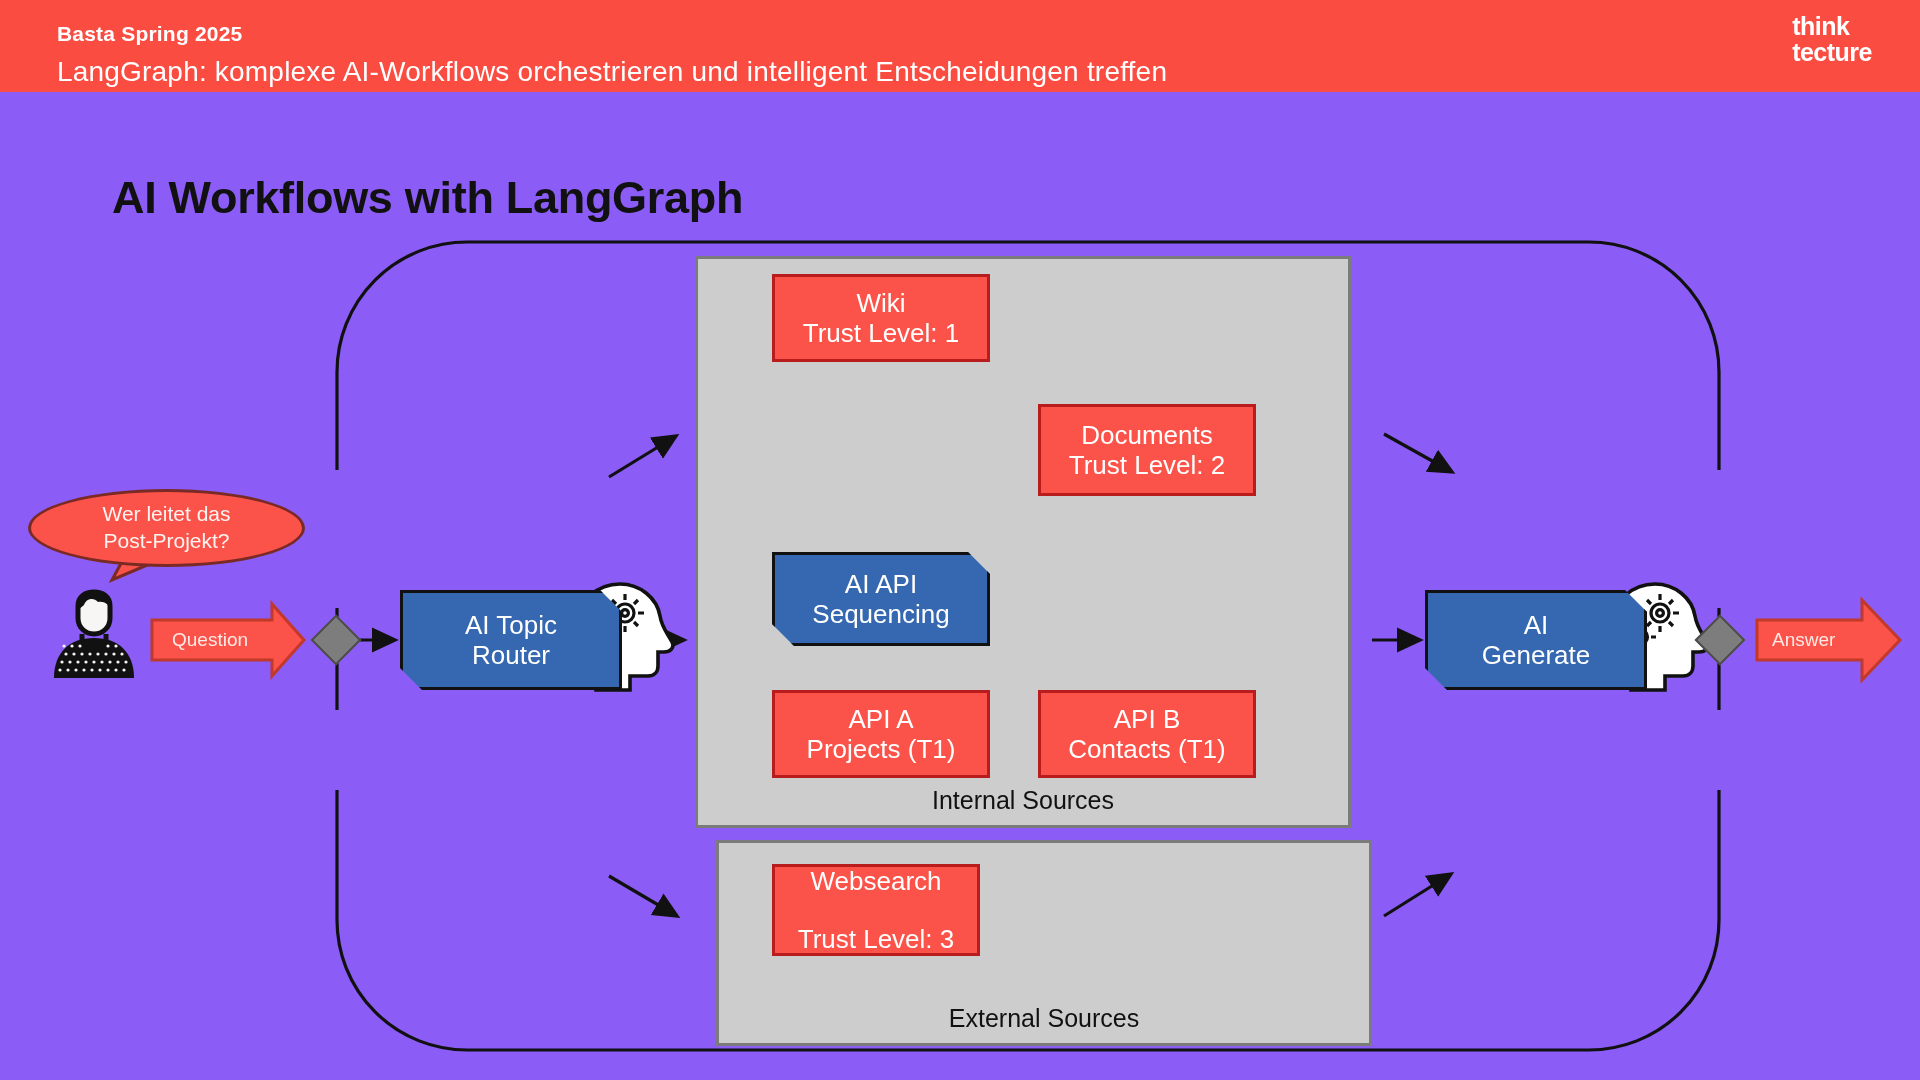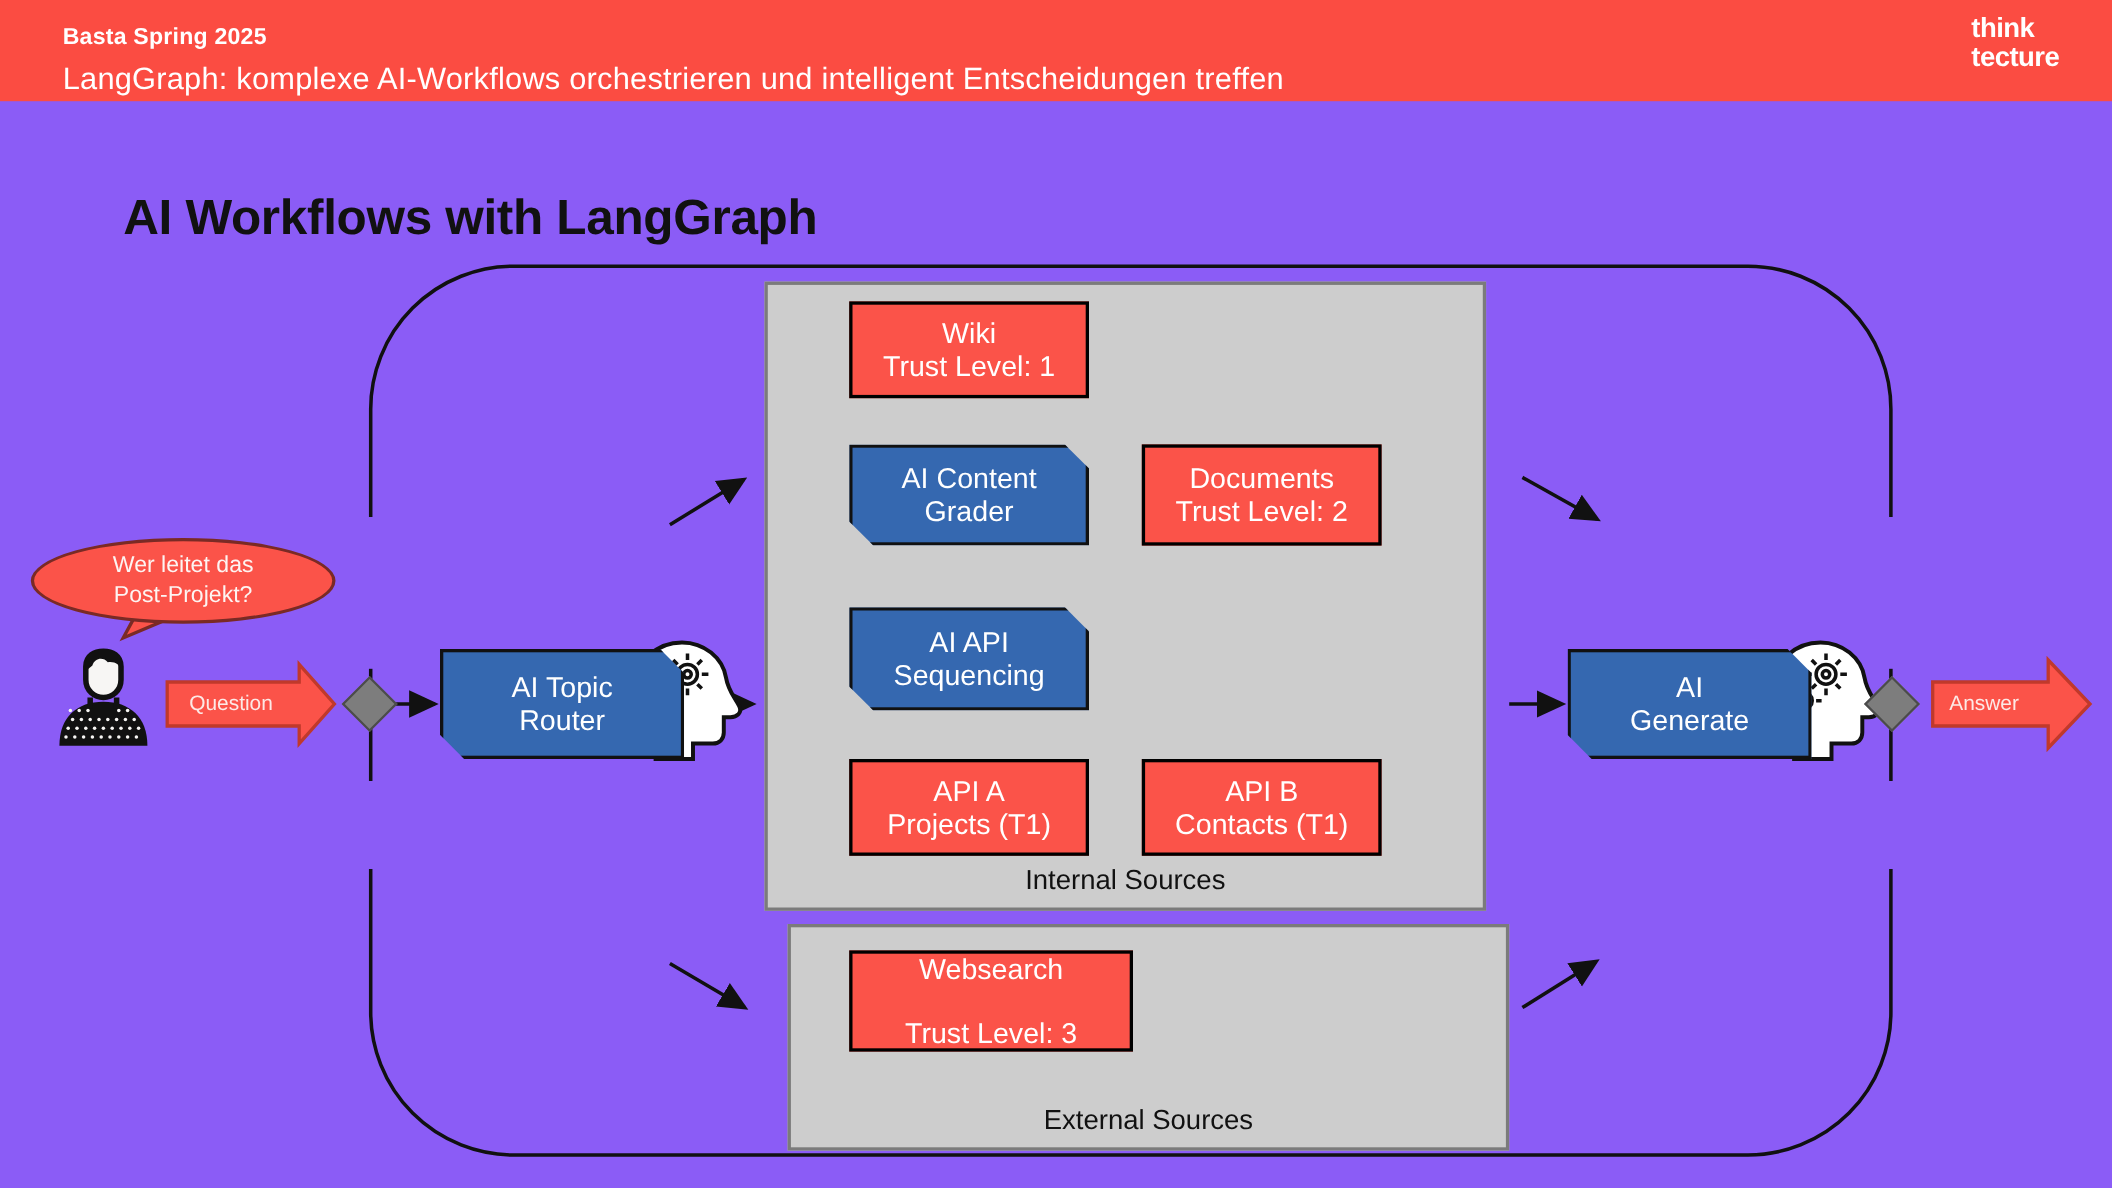--- a/index.html
+++ b/index.html
@@ -41,21 +41,21 @@
   svg.canvas { position: absolute; left: 0; top: 0; width: 1920px; height: 1080px; overflow: visible; }
 
   
   .node {
     position: absolute;
     display: flex; flex-direction: column; align-items: center; justify-content: center;
     color: #ffffff; text-align: center; line-height: 1.16;
     font-size: 26px; font-weight: 400;
   }
   .node .ln { display: block; white-space: nowrap; }
-  .box-red  { background: #fb5349; border: 3px solid #000000; }
+  .box-red  { background: #fb5349; border: 3px solid #b91c1c; }
   .box-blue { background: #3568b0; border: 3px solid #111;
               clip-path: polygon(0 0, calc(100% - 22px) 0, 100% 22px, 100% 100%, 22px 100%, 0 calc(100% - 22px)); }
 
   
   .panel {
     position: absolute; background: #cdcdcd; border: 3px solid #7b7b7b;
   }
   .panel-label {
     position: absolute; width: 100%; text-align: center; bottom: 10px;
     font-size: 25px; color: #111; font-weight: 400;
@@ -289,24 +289,20 @@
   <div class="node box-blue" style="left:400px; top:590px; width:222px; height:100px;">
     <span class="ln">AI Topic</span>
     <span class="ln">Router</span>
   </div>
 
   <div class="node box-red" style="left:772px; top:274px; width:218px; height:88px;">
     <span class="ln">Wiki</span>
     <span class="ln">Trust Level: 1</span>
   </div>
 
-  <div class="node box-blue" style="left:772px; top:404px; width:218px; height:92px;">
-    <span class="ln">AI Content</span>
-    <span class="ln">Grader</span>
-  </div>
 
   <div class="node box-red" style="left:1038px; top:404px; width:218px; height:92px;">
     <span class="ln">Documents</span>
     <span class="ln">Trust Level: 2</span>
   </div>
 
   <div class="node box-blue" style="left:772px; top:552px; width:218px; height:94px;">
     <span class="ln">AI API</span>
     <span class="ln">Sequencing</span>
   </div>
@@ -314,21 +310,21 @@
   <div class="node box-red" style="left:772px; top:690px; width:218px; height:88px;">
     <span class="ln">API A</span>
     <span class="ln">Projects (T1)</span>
   </div>
 
   <div class="node box-red" style="left:1038px; top:690px; width:218px; height:88px;">
     <span class="ln">API B</span>
     <span class="ln">Contacts (T1)</span>
   </div>
 
-  <div class="node box-red" style="left:772px; top:864px; width:258px; height:92px;gap:28px;">
+  <div class="node box-red" style="left:772px; top:864px; width:208px; height:92px;gap:28px;">
     <span class="ln">Websearch</span>
     <span class="ln">Trust Level: 3</span>
   </div>
 
   <div class="node box-blue" style="left:1425px; top:590px; width:222px; height:100px;">
     <span class="ln">AI</span>
     <span class="ln">Generate</span>
   </div>
 
 </div>

